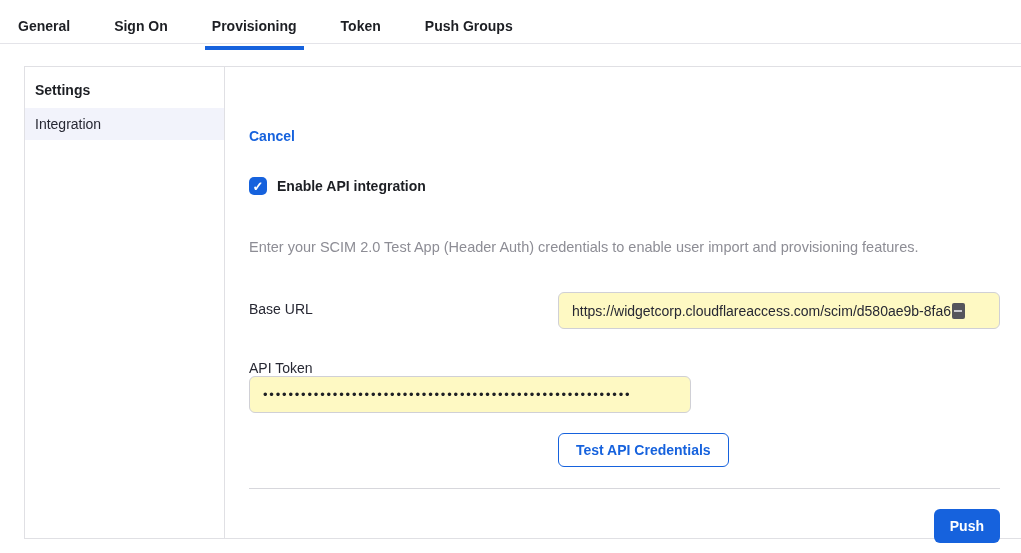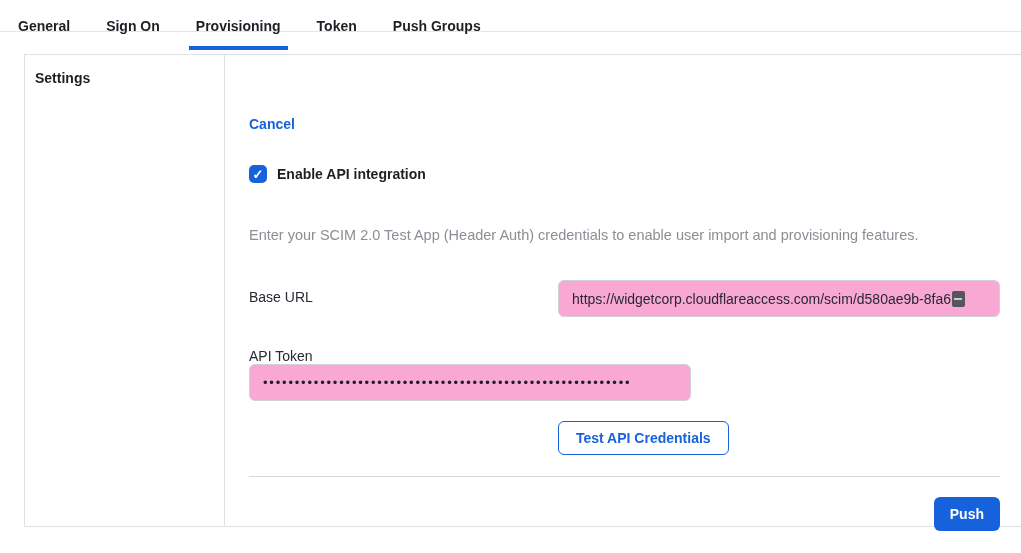--- a/index.html
+++ b/index.html
@@ -7,24 +7,24 @@
     width: 1021px; height: 553px;
     background: #ffffff;
     font-family: "Liberation Sans", sans-serif;
     color: #272833;
     overflow: hidden;
   }
 
   
   .tabbar {
     display: flex;
-    gap: 22px;
+    gap: 30px;
     padding: 0 0 0 11px;
     border-bottom: 1px solid #e4e4e9;
-    height: 32px;
+    height: 44px;
     align-items: flex-start;
   }
   .tab {
     padding: 18px 7px 12px 7px;
     font-size: 14px;
     font-weight: bold;
     color: #1d1f24;
     cursor: pointer;
     border-bottom: 4px solid transparent;
     white-space: nowrap;
@@ -122,21 +122,21 @@
     flex-shrink: 0;
     font-size: 14px;
     color: #272833;
     padding-top: 9px;
   }
   .text-input {
     width: 442px;
     height: 37px;
     border: 1px solid #d0d0d6;
     border-radius: 6px;
-    background: #f9a8d4;
+    background: #fef9c3;
     padding: 0 13px;
     display: flex;
     align-items: center;
     font-size: 14px;
     color: #272833;
     white-space: nowrap;
     overflow: hidden;
     cursor: text;
   }
   .url-text { overflow: hidden; white-space: nowrap; }
@@ -208,20 +208,21 @@
   <div class="tab">Sign On</div>
   <div class="tab active">Provisioning</div>
   <div class="tab">Token</div>
   <div class="tab">Push Groups</div>
 </nav>
 
 <div class="panel">
 
   <aside class="sidebar">
     <div class="sidebar-header">Settings</div>
+    <div class="sidebar-item selected">Integration</div>
   </aside>
 
   <section class="main">
 
     <div class="cancel-row">
       <a class="cancel-link">Cancel</a>
     </div>
 
     <div class="checkbox-row">
       <span class="checkbox">

